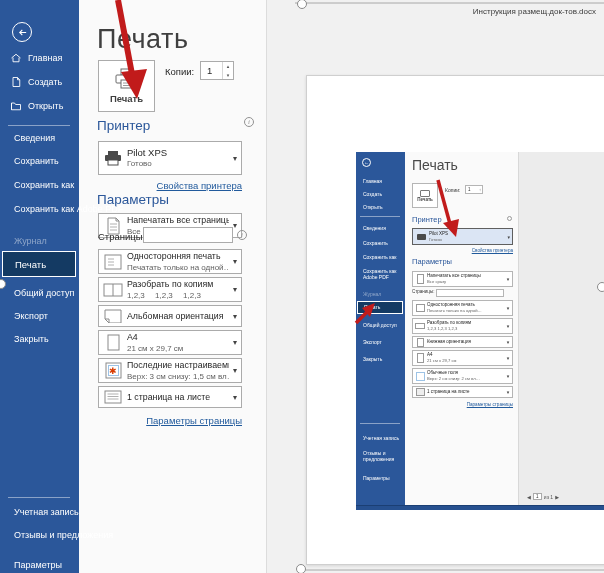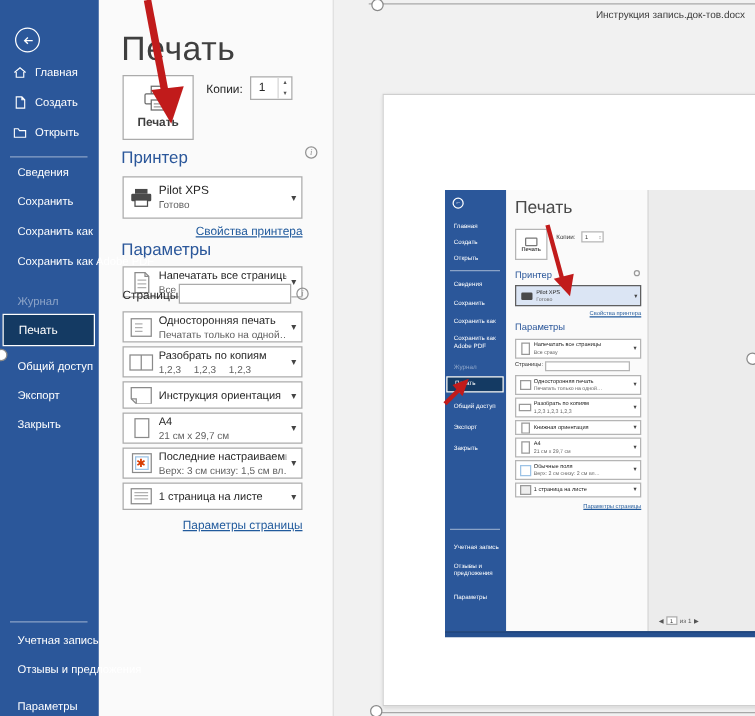--- a/index.html
+++ b/index.html
@@ -228,21 +228,21 @@
     </div>
 
     <div class="dd" style="top:305px;height:22px">
       <span class="dd-icon">
         <svg width="18" height="14" viewBox="0 0 18 14">
             <path d="M1 1h16v13H5l-4-4z" fill="#fff" stroke="#8a8a8a"></path>
             <path d="M1 10h4v4" fill="none" stroke="#8a8a8a"></path>
           </svg>
       </span>
       <span class="dd-lines">
-        <span class="l1">Инструкция ориентация</span>
+        <span class="l1">Альбомная ориентация</span>
       </span>
       <span class="caret">▾</span>
     </div>
 
     <div class="dd" style="top:330px;height:25px">
       <span class="dd-icon">
         <svg width="13" height="17" viewBox="0 0 13 17">
             <rect x="1" y="1" width="11" height="15" fill="#fff" stroke="#8a8a8a"></rect>
           </svg>
       </span>
@@ -413,21 +413,21 @@
           <div class="m-nav">
             <span>◀</span>
             <span class="pg">1</span>
             <span>из 1</span>
             <span>▶</span>
           </div>
         </div>
         <div class="m-status"></div>
       </div>
     </div>
-    <div class="doc-title">Инструкция запись.док-тов.docx</div>
+    <div class="doc-title">Инструкция размещ.док-тов.docx</div>
   </section>
 
   <svg class="overlay" width="604" height="573" viewBox="0 0 604 573">
 
     <g>
       <line x1="118" y1="0" x2="132" y2="74" stroke="#c11b1b" stroke-width="6"></line>
       <polygon points="121,72 147,69 137,99" fill="#c11b1b"></polygon>
     </g>
 
     <g>

